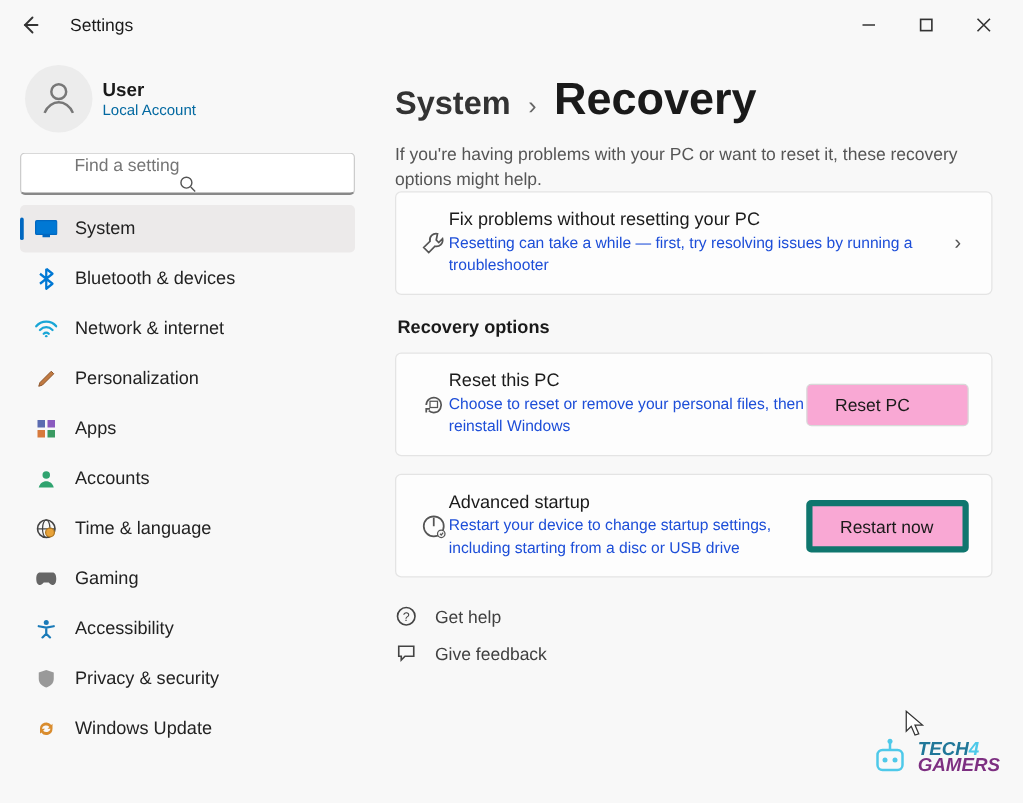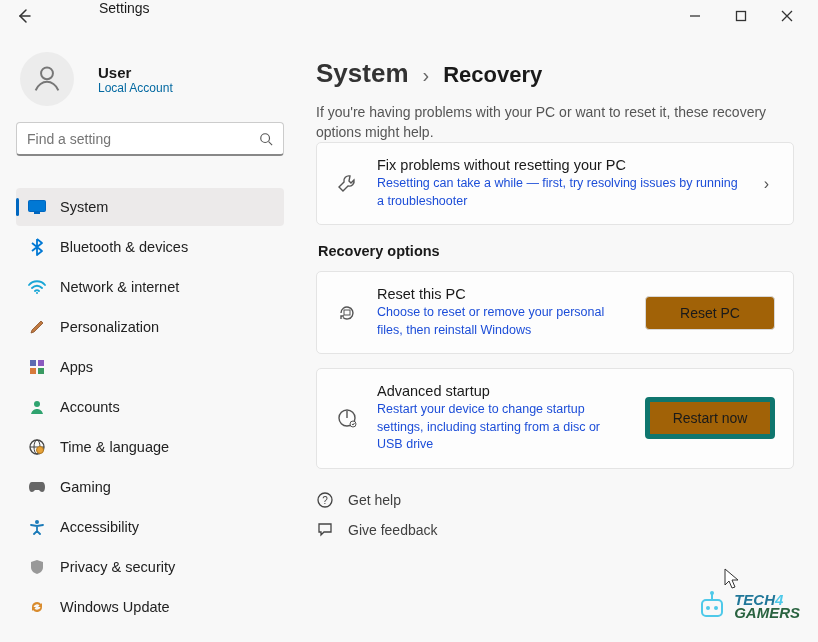--- a/index.html
+++ b/index.html
@@ -7,23 +7,23 @@
       font-family: "Segoe UI", Arial, sans-serif;
       background: #f8f8f8;
       color: #1a1a1a;
       width: 818px;
       height: 642px;
       overflow: hidden;
       position: relative;
     }
     .titlebar {
       display: flex;
+      align-items: center;
       height: 40px;
       padding: 0 8px;
-      gap: 43px;
     }
     .titlebar .back {
       width: 32px; height: 32px;
       display: flex; align-items: center; justify-content: center;
     }
     .titlebar .title {
       margin-left: 16px;
       font-size: 14px;
     }
     .titlebar .win-controls {
@@ -39,42 +39,43 @@
       display: flex;
       height: calc(100% - 40px);
     }
     .sidebar {
       width: 300px;
       padding: 12px 16px 0 16px;
     }
     .user-row {
       display: flex;
       align-items: center;
-      gap: 24px;
+      gap: 8px;
       margin-bottom: 16px;
       padding-left: 4px;
     }
     .avatar {
       width: 54px; height: 54px;
       border-radius: 50%;
       background: #ececec;
       display: flex; align-items: center; justify-content: center;
     }
     .user-name { font-weight: 600; font-size: 15px; }
     .user-sub { font-size: 12px; color: #0369a1; }
     .search-box {
       display: flex;
       align-items: center;
       border: 1px solid #ccc;
       border-bottom: 2px solid #888;
       border-radius: 4px;
       height: 34px;
       padding: 0 10px;
       background: #fff;
-      margin-bottom: 32px;
+      margin-bottom: 8px;
+      flex-direction: column;
     }
     .search-box input {
       border: none; outline: none;
       flex: 1;
       font-size: 14px;
       color: #555;
       background: transparent;
     }
     .nav { display: flex; flex-direction: column; gap: 2px; }
     .nav-item {
@@ -109,48 +110,46 @@
       overflow: hidden;
     }
     .breadcrumb {
       display: flex;
       align-items: baseline;
       gap: 14px;
       margin-bottom: 14px;
     }
     .bc-parent { font-size: 26px; font-weight: 600; color: #333; }
     .bc-sep { font-size: 20px; color: #666; }
-    .bc-current { font-size: 22px; font-weight: 600; }
+    .bc-current { font-size: 36px; font-weight: 600; }
     .page-desc {
       font-size: 14px;
       color: #555;
       line-height: 1.4;
     }
     .card {
       border: 1px solid #e4e4e4;
       background: #fdfdfd;
       border-radius: 5px;
       padding: 14px 18px;
       margin-bottom: 14px;
       display: flex;
       align-items: center;
-      gap: 18px;
     }
     .card-icon { width: 24px; flex-shrink:0; display:flex; align-items:center; justify-content:center;}
     .card-body { flex: 1; }
     .card-title { font-size: 14.5px; color: #1a1a1a; margin-bottom: 2px; }
     .card-sub { font-size: 12.5px; color: #1d4ed8; line-height: 1.4; }
     .card-action-btn {
-      background: #a16207;
+      background: #f9a8d4;
       border: 1px solid #d8d8d8;
       border-radius: 4px;
       padding: 8px 22px;
       font-size: 14px;
       min-width: 130px;
-      text-align:center;
     }
     .card-chevron { color: #555; padding: 0 6px; }
     .section-heading {
       font-size: 14.5px;
       font-weight: 600;
       margin: 18px 0 12px 2px;
     }
     .highlight-red {
       border: 5px solid #0f766e;
     }
@@ -411,19 +410,19 @@
 <div class="watermark">
   <svg width="36" height="36" viewBox="0 0 36 36">
       <rect x="8" y="12" width="20" height="16" rx="4" stroke="#3cc4e8" stroke-width="2" fill="none"></rect>
       <circle cx="14" cy="20" r="2" fill="#3cc4e8"></circle>
       <circle cx="22" cy="20" r="2" fill="#3cc4e8"></circle>
       <line x1="18" y1="6" x2="18" y2="12" stroke="#3cc4e8" stroke-width="2"></line>
       <circle cx="18" cy="5" r="2" fill="#3cc4e8"></circle>
     </svg>
   <div style="line-height:0.9">
     <div style="font-weight:800;font-size:15px;color:#0a6a8f;font-style:italic"><span>TECH</span><span style="color:#3cc4e8">4</span></div>
-    <div style="font-weight:800;font-size:15px;color:#14532d;font-style:italic">GAMERS</div>
+    <div style="font-weight:800;font-size:15px;color:#701a75;font-style:italic">GAMERS</div>
   </div>
 </div>
 
 <svg class="cursor" width="18" height="22" viewBox="0 0 18 22">
     <path d="M1 1l0 16 4-4 3 7 3-1-3-7 6 0z" fill="#fff" stroke="#333" stroke-width="1"></path>
   </svg>
 
 </body></html>

